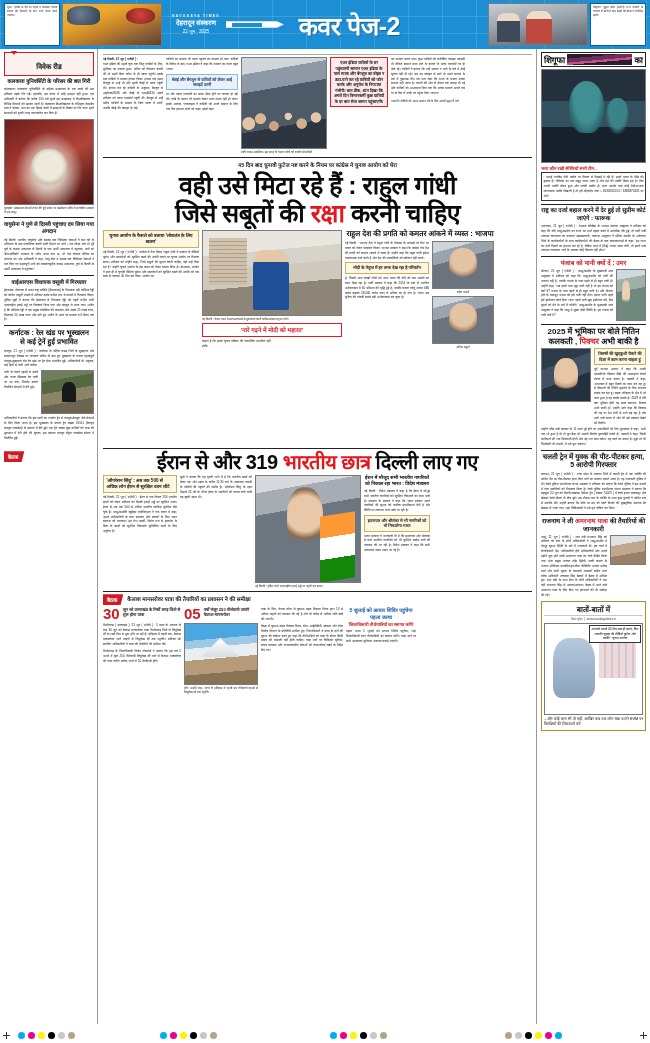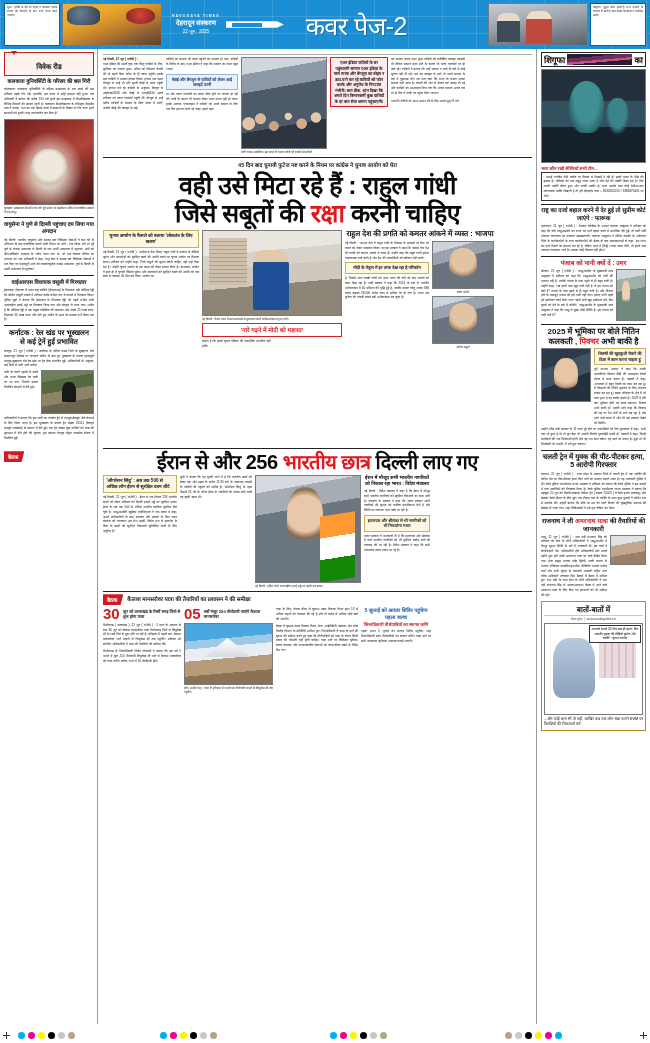--- a/index.html
+++ b/index.html
@@ -59,24 +59,23 @@
   .mh-logo {
     width: 58px; height: 10px; background: #fff; border-radius: 1px;
     clip-path: polygon(0 18%, 88% 18%, 100% 50%, 88% 82%, 0 82%);
     position: relative;
   }
   .mh-logo::after {
     content:""; position:absolute; left:6px; top:3px; width:30px; height:4px; background:#1b8ed4;
   }
   .mh-title {
     position: absolute; left: 50%; top: 50%; transform: translate(-26%,-50%);
-    color: #fff; font-size: 25px; font-weight: normal; letter-spacing: -0.5px;
+    color: #fff; font-size: 25px; font-weight: bold; letter-spacing: -0.5px;
     text-shadow: 1px 1px 0 rgba(0,0,0,.25);
     white-space: nowrap;
-    margin-left: 7px;
   }
   .mh-photo-r {
     width: 100px; margin: 3px 2px; border: 1px solid #0c5f96;
     background: linear-gradient(170deg,#c9cdd2 0%, #9fa7b0 40%, #7b848e 70%, #5a626b 100%);
     position: relative; overflow: hidden;
   }
   .mh-photo-r::before {
     content:""; position:absolute; left:8%; top:22%; width:24%; height:70%;
     background: linear-gradient(#e8d9c6 0 28%, #3d4a5a 28% 100%); border-radius: 30% 30% 0 0;
   }
@@ -264,21 +263,21 @@
   .banner-ghost {
     border: 0.8px solid #d81f26; color: #d81f26; font-size: 6px; font-weight: bold;
     text-align: center; padding: 1.8px 2px;
   }
   .tag-flag {
     display: inline-block; background: #cf1b24; color: #fff;
     font-size: 5.4px; font-weight: bold; padding: 1.4px 6px 1.6px 4px;
     clip-path: polygon(0 0, 100% 0, 86% 100%, 0 100%);
   }
   .numstat {
-    display: flex; align-items: center; gap: 3px; margin-bottom: 2px;
+    display: flex; gap: 3px; margin-bottom: 2px;
   }
   .numstat .n { font-size: 15px; font-weight: bold; color: #cf1b24; line-height: .9; }
   .numstat .tx { font-size: 4.1px; line-height: 1.25; font-weight: bold; color: #1a1a1a; }
 
   .baat-box { border: 0.8px solid #b58b2a; padding: 2px; }
   .baat-title { font-size: 7.4px; font-weight: bold; color: #111; text-align: center; }
   .baat-sub { font-size: 2.9px; color: #444; text-align: center; border-top: .5px solid #c8c8c8; margin-top: 1px; padding-top: 1px; }
 
   
   .two-col  { column-count: 2; column-gap: 3px; column-rule: 0.4px solid #cfcfcf; }
@@ -415,21 +414,21 @@
               <div class="photo ph-portrait mt2" style="height:48px"></div>
               <div class="cap" style="text-align:center">अनिल बलूनी</div>
             </div>
           </div>
         </div>
       </div>
 
       <div class="hr-bold" style="margin:3px 0 2px"></div>
 
       <div class="hl-mega" style="font-size:20px">
-        <span>ईरान से और 256 </span><span class="red">भारतीय छात्र</span><span> दिल्ली लाए गए</span>
+        <span>ईरान से और 319 </span><span class="red">भारतीय छात्र</span><span> दिल्ली लाए गए</span>
       </div>
 
       <div class="flexrow mt2">
         <div style="width:74px">
           <div class="box-yellow" style="font-size:4.6px;text-align:left">'ऑपरेशन सिंधु' : अब तक 500 से अधिक लोग ईरान से सुरक्षित वतन लौटे</div>
           <div class="body-text mt2">नई दिल्ली, 21 जून ( एजेंसी ) : ईरान से एक विमान 256 भारतीय छात्रों को लेकर शनिवार को दिल्ली हवाई अड्डे पर सुरक्षित उतरा। ईरान से अब तक 500 से अधिक भारतीय नागरिक सुरक्षित लौट चुके हैं। जम्मू-कश्मीरी स्टूडेंट्स एसोसिएशन ने एक बयान में कहा, 'हमारे अधिकारियों के साथ समन्वय और प्रयासों के लिए भारत सरकार को धन्यवाद। हम रोज खार्दी, विशेष रूप से हस्तक्षेप के बिना के छात्रों को सुरक्षित निकालने सुनिश्चित करने के लिए अनुरोध है।'</div>
         </div>
         <div style="width:72px">
           <div class="body-text">सूत्रों ने बताया कि यह दूसरी जत्थे में है कि भारतीय छात्रों को लेकर एक और उड़ान के करीब 11:30 बजे के आसपास वापसी के यात्रियों की पहुंचने की उम्मीद है। 'ऑपरेशन सिंधु' के तहत पिछले 24 घंटे के भीतर ईरान से भारतीयों को वापस लाने वाली यह दूसरी उड़ान थी।</div>
         </div>
@@ -454,21 +453,21 @@
 
       <div class="flexrow mt2">
         <div style="width:78px">
           <div class="numstat">
             <span class="n">30</span>
             <span class="tx">जून को उत्तराखंड के मिर्थी बगड़ जिले से शुरू होगा यात्रा</span>
           </div>
           <div class="body-text">पिथौरागढ़ ( उत्तराखंड ), 21 जून ( एजेंसी ) : 5 साल के अंतराल के बाद 30 जून को कैलाश मानसरोवर यात्रा पिथौरागढ़ जिले से लिपुलेख दर्रे के रास्ते फिर से शुरू होने जा रही है। इतिहास में पहली बार, कैलाश मानसरोवर जाने वाहनों से लिपुलेख दर्रे तक पहुंचेंगे। शनिवार को स्थानीय अधिकारियों ने यात्रा की तैयारियों की समीक्षा की।</div>
           <div class="body-text mt2">पिथौरागढ़ के जिलाधिकारी विनोद गोस्वामी ने बताया कि इस वर्ष 5 जत्थों में कुल 250 तीर्थयात्री लिपुलेख दर्रे मार्ग से कैलाश मानसरोवर की यात्रा करेंगे। प्रत्येक जत्थे में 50 तीर्थयात्री होंगे।</div>
         </div>
-        <div style="width:89px">
+        <div style="width:74px">
           <div class="numstat">
             <span class="n">05</span>
             <span class="tx">वर्षों मंजूर 250 तीर्थयात्री जाएंगे कैलाश मानसरोवर</span>
           </div>
           <div class="photo ph-kailash" style="height:62px"></div>
           <div class="cap">होंगे। उन्होंने कहा, 'यात्रा के इतिहास में पहली बार तीर्थयात्री वाहनों से लिपुलेख दर्रे तक पहुंचेंगे।</div>
         </div>
         <div style="width:82px">
           <div class="body-text">यात्रा के लिए, नेपाल सीमा से कुमाऊं मंडल विकास निगम द्वारा 13 से अधिक वाहनों को व्यवस्था की गई है और दो करोड़ से अधिक राशि खर्च की जाएगी।</div>
           <div class="body-text mt2">बैठक में कुमाऊं मंडल विकास निगम, सेना, आईटीबीपी, स्वास्थ्य और लोक निर्माण विभाग के प्रतिनिधि शामिल हुए। जिलाधिकारी ने यात्रा के मार्ग की सुरक्षा की समीक्षा करते हुए कहा कि तीर्थयात्रियों को यात्रा के दौरान किसी प्रकार की परेशानी नहीं होनी चाहिए। यात्रा मार्ग पर चिकित्सा सुविधा, संचार व्यवस्था और आपातकालीन सेवाओं को चाक-चौबंद रखने के निर्देश दिए गए।</div>

